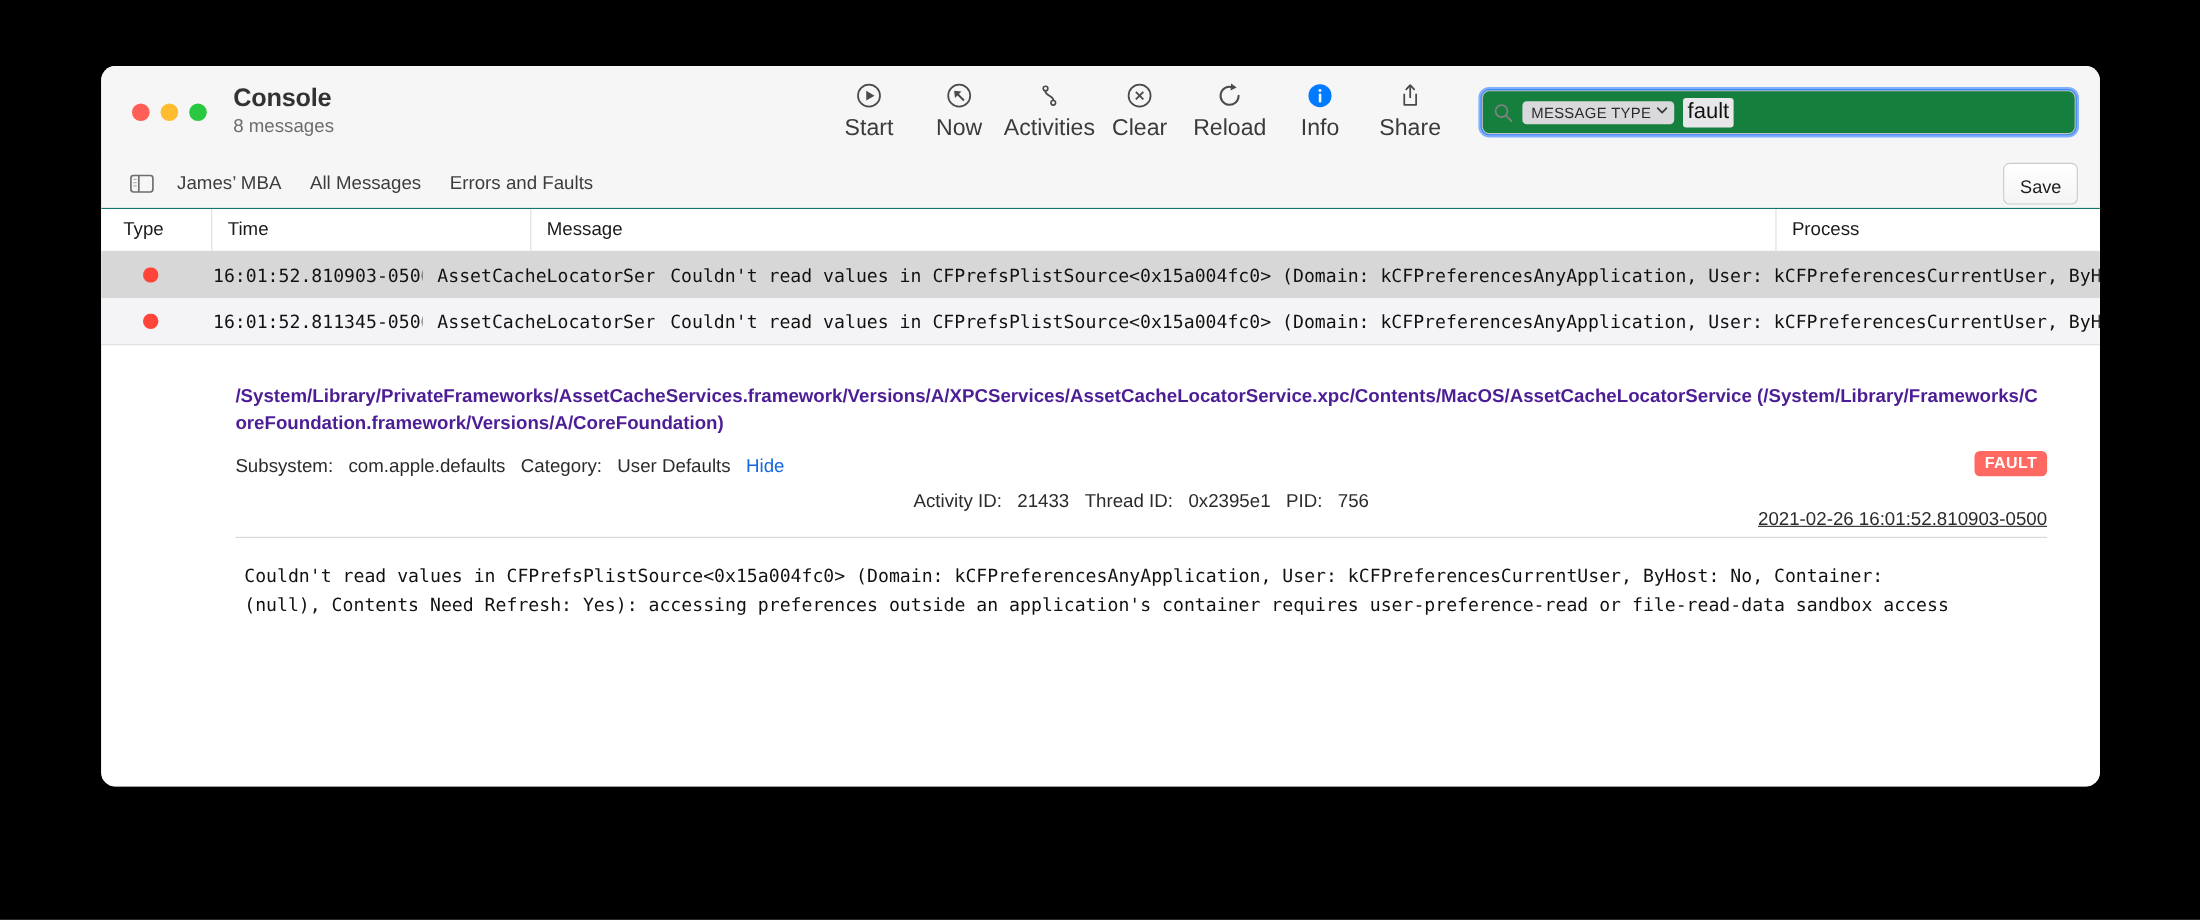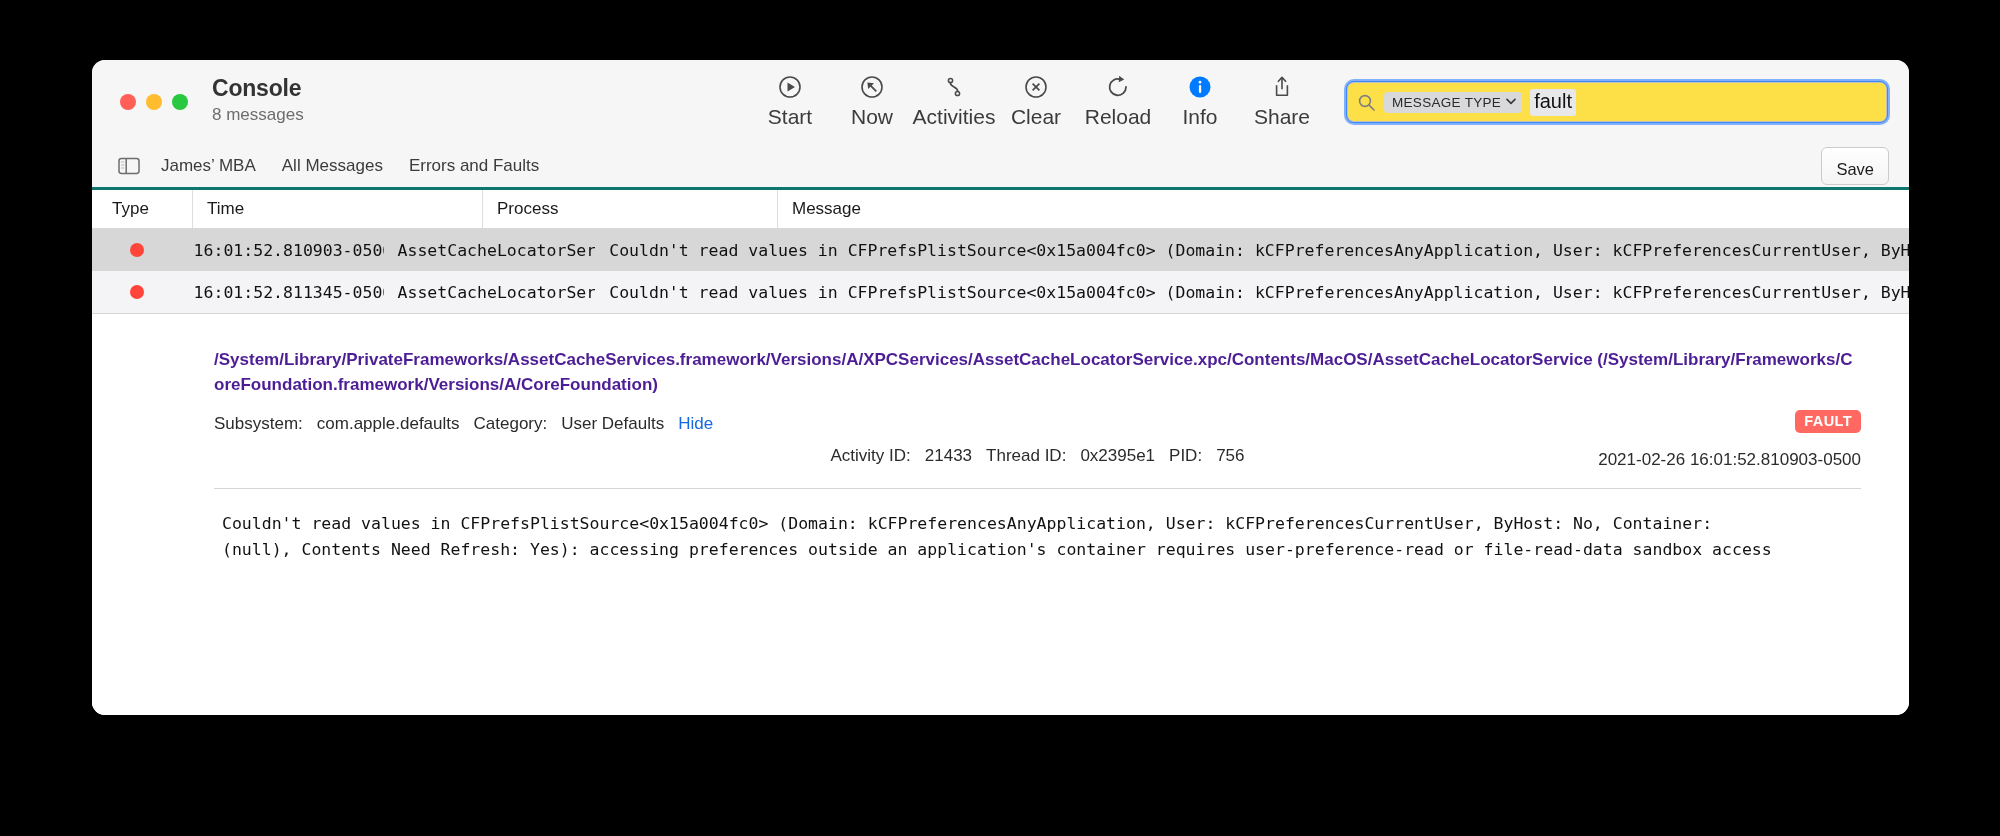--- a/index.html
+++ b/index.html
@@ -71,21 +71,21 @@
   .tool svg { display: block; }
 
   .searchwrap {
     display: flex; align-items: center;
     margin-left: 14px;
     margin-right: 22px;
     align-self: center;
   }
   .searchfield {
     width: 540px; height: 40px;
-    background: #fde047;
+    background: #15803d;
     border: 1px solid #c3c3c3;
     border-radius: 7px;
     display: flex; align-items: center;
     padding: 0 9px;
     gap: 8px;
     box-shadow: 0 0 0 3px rgba(56,132,255,.62);
     outline: 1px solid #3d86f5;
   }
   .search-icon { flex: 0 0 auto; display: flex; }
   .token {
@@ -105,21 +105,21 @@
     font-size: 20px;
     color: #111;
     padding: 0px 4px 2px 4px;
     line-height: 1.25;
   }
 
   
   .subbar {
     height: 46px;
     background: #f6f6f6;
-    border-bottom: 3px solid #0f766e;
+    border-bottom: 1px solid #0f766e;
     display: flex; align-items: center;
     padding: 0 20px 0 26px;
     gap: 0;
     flex: 0 0 auto;
   }
   .sb-item {
     font-size: 17px; color: #3c3c3c;
     padding: 4px 13px;
     border-radius: 5px;
     cursor: default; white-space: nowrap;
@@ -209,23 +209,24 @@
     background: #ff6961;
     color: #ffffff;
     font-size: 14.5px;
     font-weight: bold;
     letter-spacing: .4px;
     padding: 3px 9px 4px;
     border-radius: 5px;
   }
   .timestamp-right {
     position: absolute;
-    right: 0; top: 4px;
+    right: 0; top: 16px;
     font-size: 17px;
     color: #2b2b2b;
+    text-decoration: underline;
   }
   .divider {
     margin-top: 22px;
     height: 1px;
     background: #d6d6d6;
     margin-right: 0px;
   }
   .body-msg {
     margin-top: 22px;
     font-family: "DejaVu Sans Mono", monospace;
@@ -368,22 +369,22 @@
     <span class="sb-item">James’ MBA</span>
     <span class="sb-item">All Messages</span>
     <span class="sb-item">Errors and Faults</span>
     <span class="save-btn">Save</span>
   </div>
 
   <div class="table">
     <div class="thead">
       <div class="th col-type">Type</div>
       <div class="th col-time">Time</div>
+      <div class="th col-msg">Message</div>
       <div class="th col-proc">Process</div>
-      <div class="th col-msg">Message</div>
     </div>
 
     <div class="trow sel">
       <div class="cell type">
         <span class="faultdot"></span>
       </div>
       <div class="cell time">16:01:52.810903-0500</div>
       <div class="cell proc">AssetCacheLocatorService</div>
       <div class="cell msg">Couldn't read values in CFPrefsPlistSource&lt;0x15a004fc0&gt; (Domain: kCFPreferencesAnyApplication, User: kCFPreferencesCurrentUser, ByHost: No, Container: (null), Contents Need Refresh: Yes)</div>
     </div>

